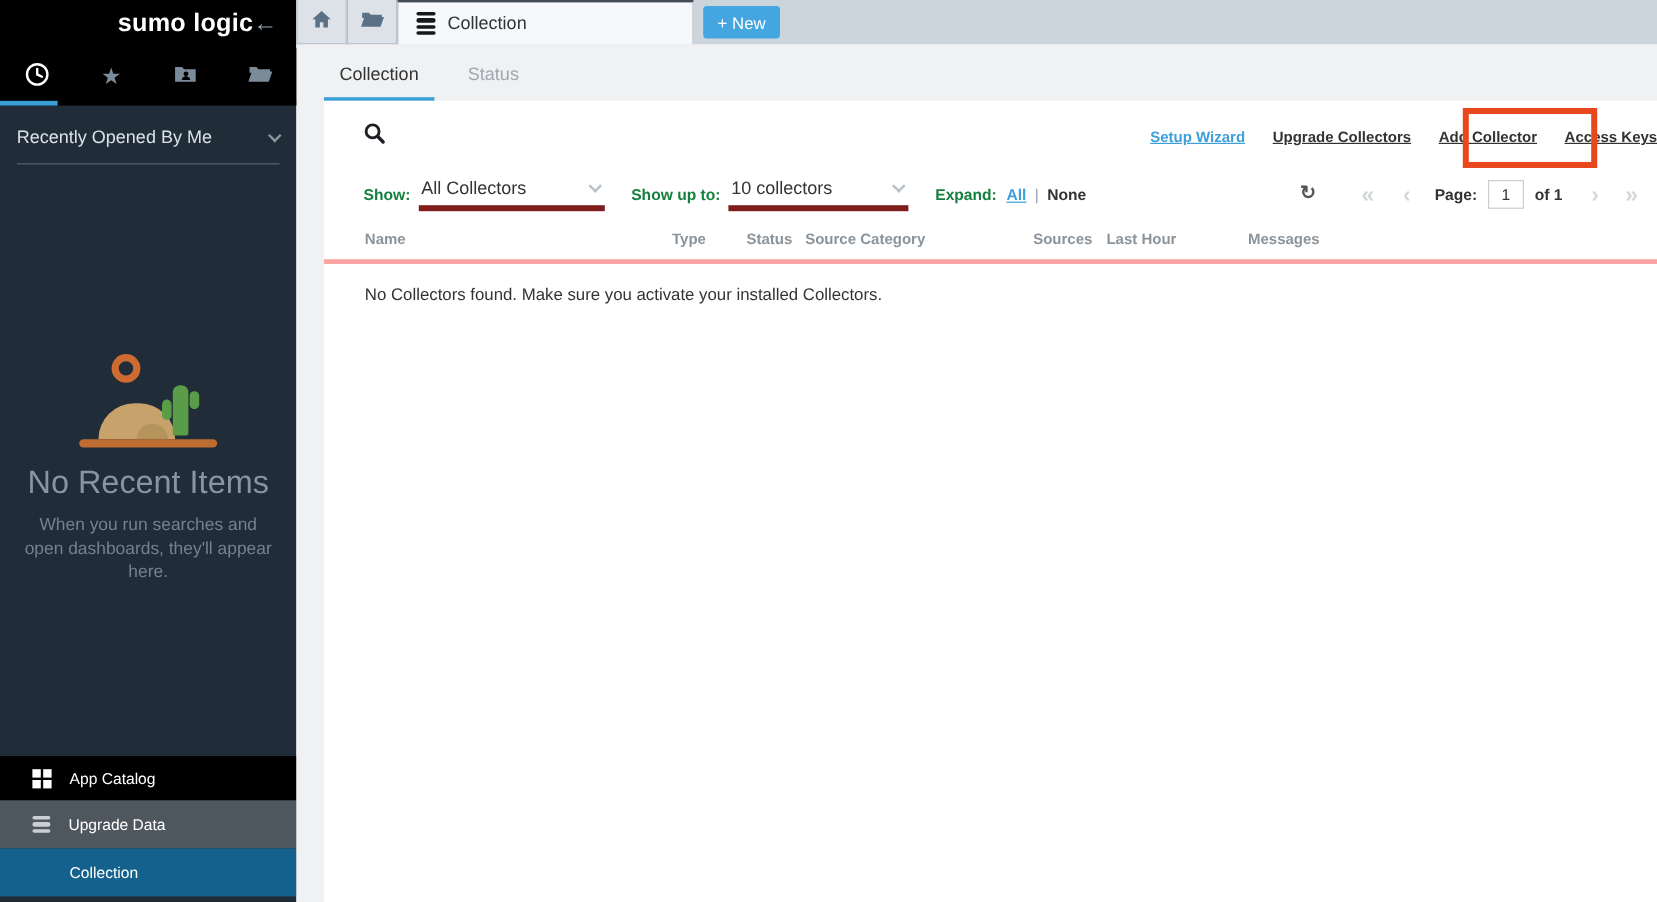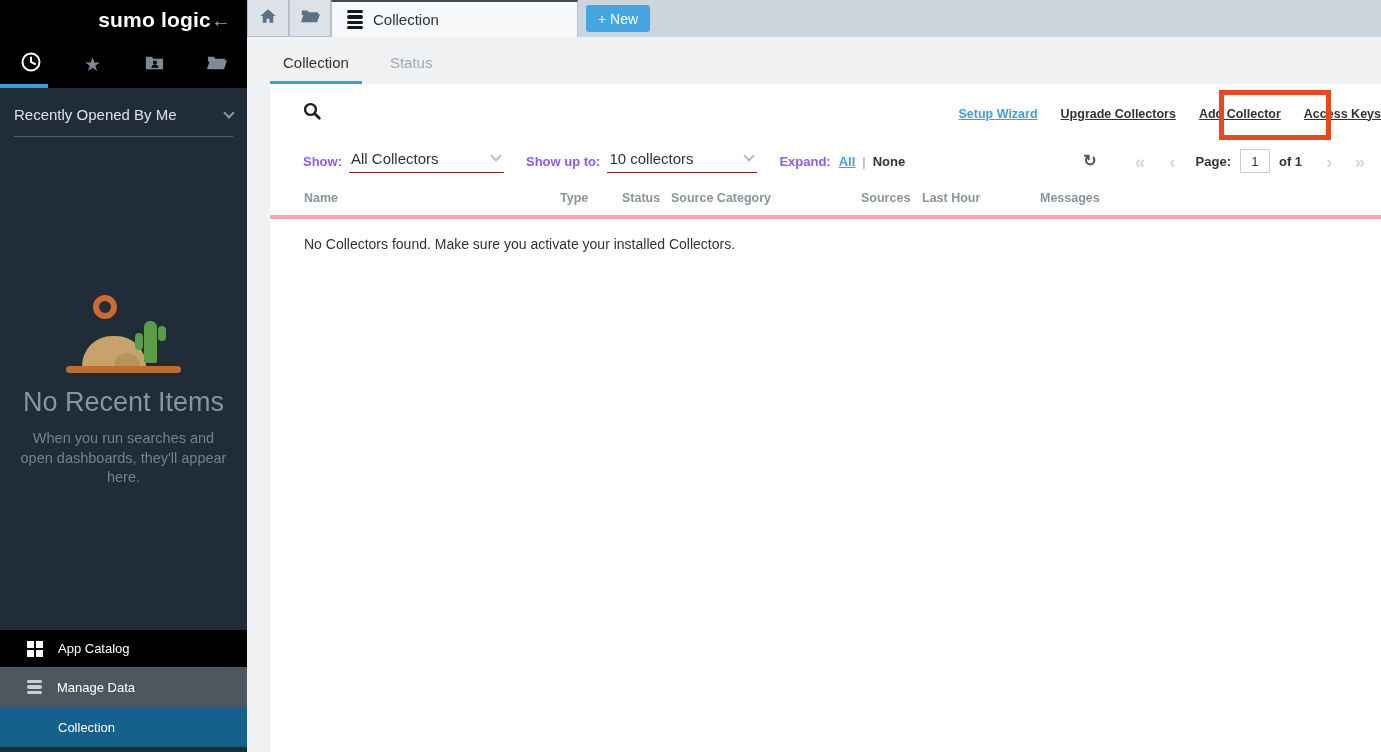--- a/index.html
+++ b/index.html
@@ -63,22 +63,22 @@
 
   .toolbar { display:flex; align-items:center; padding:18px 0 0 33px; }
   .search-box { display:flex; align-items:center; }
   .search-box input { border:none; outline:none; font-size:15px; color:#333; width:520px; margin-left:14px; background:transparent; }
   .search-box input::placeholder { color:#9ba3ab; }
   .links { margin-left:auto; display:flex; gap:23px; font-size:12.5px; font-weight:bold; white-space:nowrap; }
   .links a { color:#333; text-decoration:underline; cursor:pointer; }
   .links a.blue { color:#3f9fda; }
 
   .filters-row { display:flex; align-items:center; margin-top:21px; padding-left:33px; padding-right:14px; height:30px; }
-  .flabel { font-size:13px; font-weight:bold; color:#8b5cf6; }
-  .select-ctl { display:flex; align-items:center; justify-content:space-between; border-bottom:1px solid #7f1d1d; margin-left:7px; padding:0 4px 5px 2px; cursor:pointer; }
+  .flabel { font-size:13px; font-weight:bold; color:#15803d; }
+  .select-ctl { display:flex; align-items:center; justify-content:space-between; border-bottom:5px solid #7f1d1d; margin-left:7px; padding:0 4px 5px 2px; cursor:pointer; }
   .select-ctl .val { font-size:15px; color:#333; }
   .select-ctl .chev { border-color:#b9c0c6; }
   .w155 { width:155px; } .w150 { width:150px; }
   .ml22 { margin-left:22px; }
   .expand-all { color:#3f9fda; font-size:13px; font-weight:bold; text-decoration:underline; margin-left:8px; cursor:pointer; }
   .expand-sep { color:#9aa1a8; font-size:13px; margin:0 7px; }
   .expand-none { color:#333; font-size:13px; font-weight:bold; cursor:pointer; }
 
   .pager { margin-left:auto; display:flex; align-items:center; }
   .refresh { font-size:16px; color:#555; font-weight:bold; cursor:pointer; line-height:1; }
@@ -170,21 +170,21 @@
               <i></i>
             </span>
           <span>App Catalog</span>
         </div>
         <div class="sb-nav-item manage">
           <span class="db-icon">
               <i></i>
               <i></i>
               <i></i>
             </span>
-          <span>Manage Data</span>
+          <span>Upgrade Data</span>
         </div>
         <div class="sb-nav-item collection">
           <span>Collection</span>
         </div>
       </nav>
     </div>
   </aside>
 
   <main class="main">
 

